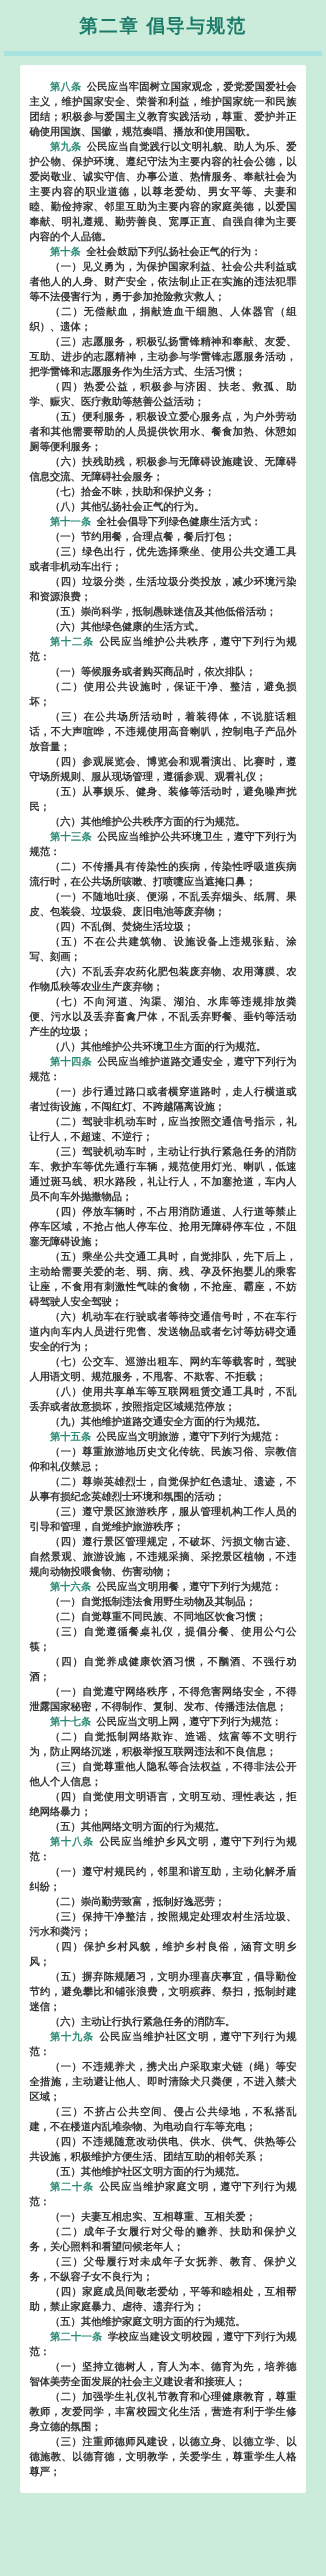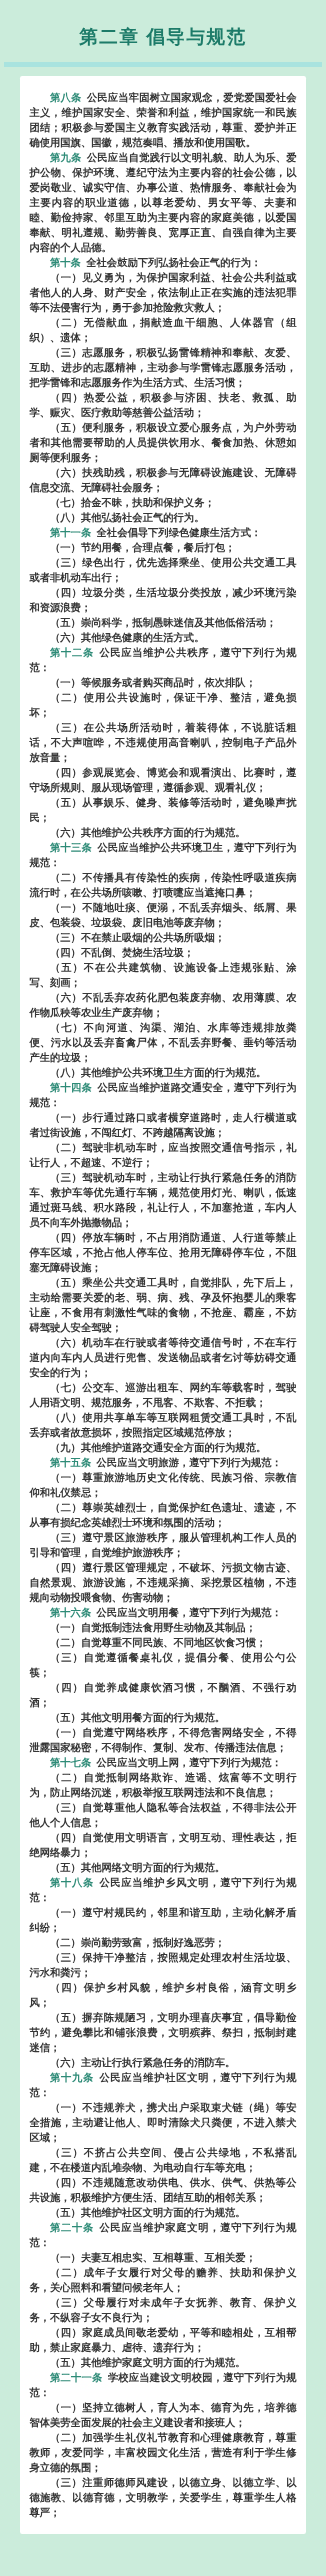--- a/index.html
+++ b/index.html
@@ -1,17 +1,17 @@
 <!DOCTYPE html>
 <html style="font-size:8.7px"><head>
 <meta charset="utf-8">
 <style>
   html,body{margin:0;padding:0}
   body{width:326px;background:#cbecdb;font-family:"Liberation Sans",sans-serif}
-  .page-title{padding-top:24px;text-align:center;font-size:18.5px;font-weight:bold;color:#1d7b69;letter-spacing:1.6px}
+  .page-title{padding-top:13px;text-align:center;font-size:18.5px;font-weight:bold;color:#1d7b69;letter-spacing:1.6px}
   .accent-bar{height:5.4px;background:#a9e3df;margin:13px 3.8px 0}
   .card{background:#ffffff;border-radius:2.2px;margin:8.7px 19.6px 3.3px;padding:14px 9.8px}
   p.para{margin:0;font-size:10.3px;line-height:15px;color:#363636;text-align:justify;text-indent:2em;font-weight:600}
   .artnum{color:#2e8b77;font-weight:bold;margin-right:5.4px}
 </style>
 </head>
 <body>
 
 <div class="page-title">第二章 倡导与规范</div>
 <div class="accent-bar"></div>
@@ -37,21 +37,20 @@
       <p class="para"><span class="artnum">第十二条</span>公民应当维护公共秩序，遵守下列行为规范：</p>
       <p class="para">（一）等候服务或者购买商品时，依次排队；</p>
       <p class="para">（二）使用公共设施时，保证干净、整洁，避免损坏；</p>
       <p class="para">（三）在公共场所活动时，着装得体，不说脏话粗话，不大声喧哗，不违规使用高音喇叭，控制电子产品外放音量；</p>
       <p class="para">（四）参观展览会、博览会和观看演出、比赛时，遵守场所规则、服从现场管理，遵循参观、观看礼仪；</p>
       <p class="para">（五）从事娱乐、健身、装修等活动时，避免噪声扰民；</p>
       <p class="para">（六）其他维护公共秩序方面的行为规范。</p>
       <p class="para"><span class="artnum">第十三条</span>公民应当维护公共环境卫生，遵守下列行为规范：</p>
       <p class="para">（二）不传播具有传染性的疾病，传染性呼吸道疾病流行时，在公共场所咳嗽、打喷嚏应当遮掩口鼻；</p>
       <p class="para">（一）不随地吐痰、便溺，不乱丢弃烟头、纸屑、果皮、包装袋、垃圾袋、废旧电池等废弃物；</p>
-      <p class="para">（三）不在禁止吸烟的公共场所吸烟；</p>
       <p class="para">（四）不乱倒、焚烧生活垃圾；</p>
       <p class="para">（五）不在公共建筑物、设施设备上违规张贴、涂写、刻画；</p>
       <p class="para">（六）不乱丢弃农药化肥包装废弃物、农用薄膜、农作物瓜秧等农业生产废弃物；</p>
       <p class="para">（七）不向河道、沟渠、湖泊、水库等违规排放粪便、污水以及丢弃畜禽尸体，不乱丢弃野餐、垂钓等活动产生的垃圾；</p>
       <p class="para">（八）其他维护公共环境卫生方面的行为规范。</p>
       <p class="para"><span class="artnum">第十四条</span>公民应当维护道路交通安全，遵守下列行为规范：</p>
       <p class="para">（一）步行通过路口或者横穿道路时，走人行横道或者过街设施，不闯红灯、不跨越隔离设施；</p>
       <p class="para">（二）驾驶非机动车时，应当按照交通信号指示，礼让行人，不超速、不逆行；</p>
       <p class="para">（三）驾驶机动车时，主动让行执行紧急任务的消防车、救护车等优先通行车辆，规范使用灯光、喇叭，低速通过斑马线、积水路段，礼让行人，不加塞抢道，车内人员不向车外抛撒物品；</p>
       <p class="para">（四）停放车辆时，不占用消防通道、人行道等禁止停车区域，不抢占他人停车位、抢用无障碍停车位，不阻塞无障碍设施；</p>
@@ -63,21 +62,20 @@
       <p class="para"><span class="artnum">第十五条</span>公民应当文明旅游，遵守下列行为规范：</p>
       <p class="para">（一）尊重旅游地历史文化传统、民族习俗、宗教信仰和礼仪禁忌；</p>
       <p class="para">（二）尊崇英雄烈士，自觉保护红色遗址、遗迹，不从事有损纪念英雄烈士环境和氛围的活动；</p>
       <p class="para">（三）遵守景区旅游秩序，服从管理机构工作人员的引导和管理，自觉维护旅游秩序；</p>
       <p class="para">（四）遵行景区管理规定，不破坏、污损文物古迹、自然景观、旅游设施，不违规采摘、采挖景区植物，不违规向动物投喂食物、伤害动物；</p>
       <p class="para"><span class="artnum">第十六条</span>公民应当文明用餐，遵守下列行为规范：</p>
       <p class="para">（一）自觉抵制违法食用野生动物及其制品；</p>
       <p class="para">（二）自觉尊重不同民族、不同地区饮食习惯；</p>
       <p class="para">（三）自觉遵循餐桌礼仪，提倡分餐、使用公勺公筷；</p>
       <p class="para">（四）自觉养成健康饮酒习惯，不酗酒、不强行劝酒；</p>
-      <p class="para">（五）其他文明用餐方面的行为规范。</p>
       <p class="para">（一）自觉遵守网络秩序，不得危害网络安全，不得泄露国家秘密，不得制作、复制、发布、传播违法信息；</p>
       <p class="para"><span class="artnum">第十七条</span>公民应当文明上网，遵守下列行为规范：</p>
       <p class="para">（二）自觉抵制网络欺诈、造谣、炫富等不文明行为，防止网络沉迷，积极举报互联网违法和不良信息；</p>
       <p class="para">（三）自觉尊重他人隐私等合法权益，不得非法公开他人个人信息；</p>
       <p class="para">（四）自觉使用文明语言，文明互动、理性表达，拒绝网络暴力；</p>
       <p class="para">（五）其他网络文明方面的行为规范。</p>
       <p class="para"><span class="artnum">第十八条</span>公民应当维护乡风文明，遵守下列行为规范：</p>
       <p class="para">（一）遵守村规民约，邻里和谐互助，主动化解矛盾纠纷；</p>
       <p class="para">（二）崇尚勤劳致富，抵制好逸恶劳；</p>
       <p class="para">（三）保持干净整洁，按照规定处理农村生活垃圾、污水和粪污；</p>

